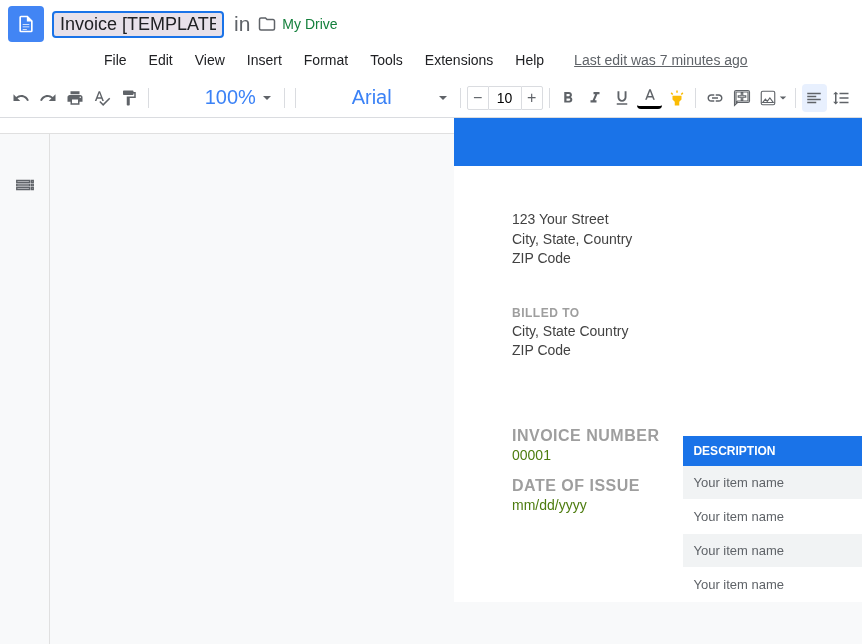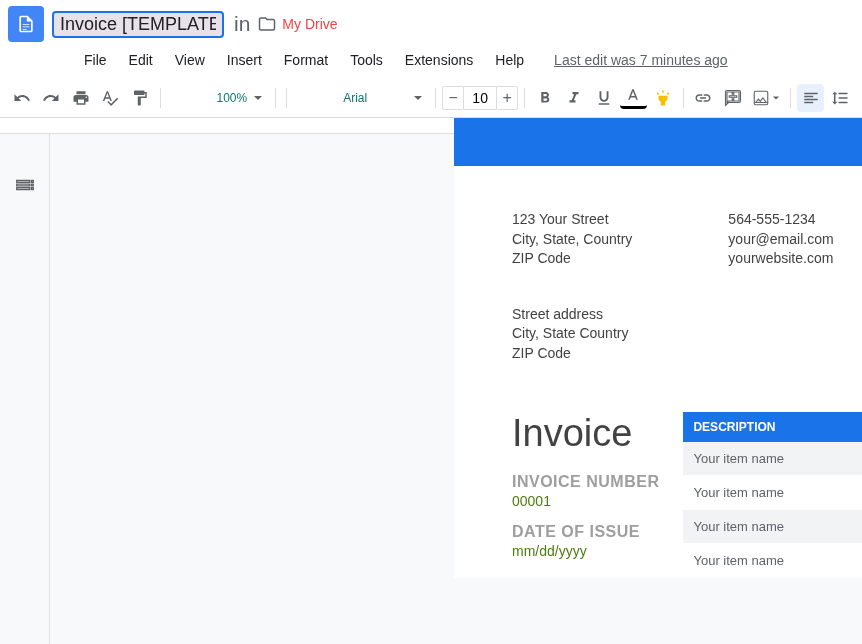--- a/index.html
+++ b/index.html
@@ -6,33 +6,33 @@
 body { font-family: Arial, sans-serif; background: #fff; overflow: hidden; }
 
 
 .header-row { display: flex; align-items: center; padding: 6px 8px 2px 8px; gap: 8px; }
 .docs-logo { width: 36px; height: 36px; background: #4285f4; border-radius: 4px; display: flex; align-items: center; justify-content: center; }
 .docs-logo svg { width: 20px; height: 26px; fill: #fff; }
 .title-input { font-size: 18px; color: #202124; background: #e8e1ea; border: 2px solid #1a73e8; border-radius: 4px; padding: 1px 6px; outline: none; width: 172px; }
 .in-text { color: #5f6368; font-size: 21px; margin-left: 2px; }
 .folder-area { display: flex; align-items: center; gap: 6px; color: #5f6368; }
 .folder-area svg { width: 18px; height: 18px; fill: #5f6368; }
-.folder-label { font-size: 14px; color: #ef4444; }
-
-
-.menu-bar { display: flex; align-items: center; padding: 4px 8px 6px 76px; gap: 6px; font-size: 14px; color: #202124; }
+.folder-label { font-size: 14px; color: #15803d; }
+
+
+.menu-bar { display: flex; align-items: center; padding: 4px 8px 6px 96px; gap: 6px; font-size: 14px; color: #202124; }
 .menu-item { padding: 4px 8px; cursor: pointer; border-radius: 4px; }
 .last-edit { color: #5f6368; text-decoration: underline; margin-left: 16px; font-size: 14px; cursor: pointer; }
 
 
 .toolbar { display: flex; align-items: center; padding: 4px 8px; border-bottom: 1px solid #dadce0; gap: 2px; height: 40px; }
 .tb-btn { width: 28px; height: 28px; display: flex; align-items: center; justify-content: center; border-radius: 4px; cursor: pointer; color: #5f6368; }
 .tb-btn svg { width: 18px; height: 18px; fill: #5f6368; }
 .tb-sep { width: 1px; height: 20px; background: #dadce0; margin: 0 4px; }
-.zoom-sel, .style-sel, .font-sel { display: flex; align-items: center; gap: 6px; padding: 2px 6px; font-size: 12px; color: #0f766e; cursor: pointer; margin-left: 44px; }
+.zoom-sel, .style-sel, .font-sel { display: flex; align-items: center; gap: 6px; padding: 2px 6px; font-size: 20px; color: #3b82f6; cursor: pointer; margin-left: 44px; }
 .zoom-sel svg, .style-sel svg, .font-sel svg { width: 10px; height: 10px; fill: #5f6368; }
 .font-size-group { display: flex; align-items: center; }
 .fs-btn { width: 22px; height: 24px; border: 1px solid #dadce0; display: flex; align-items: center; justify-content: center; font-size: 16px; color: #5f6368; cursor: pointer; }
 .fs-minus { border-radius: 2px 0 0 2px; }
 .fs-plus { border-radius: 0 2px 2px 0; }
 .fs-input { width: 32px; height: 24px; border: 1px solid #dadce0; border-left: none; border-right: none; text-align: center; font-size: 14px; outline: none; }
 .text-color { border-bottom: 3px solid #000; height: 22px; }
 .align-active { background: #e8f0fe; }
 
 
@@ -49,21 +49,21 @@
 .page-wrap { position: absolute; left: 454px; top: 118px; width: 408px; background: #fff; }
 .blue-band { height: 48px; background: #1a73e8; }
 .doc-content { padding: 44px 0 0 58px; }
 .company-name { font-size: 24px; color: #424242; margin-bottom: 18px; }
 .address-row { display: flex; gap: 96px; font-size: 14px; color: #424242; line-height: 1.4; }
 .billed-section { margin-top: 36px; font-size: 14px; color: #424242; line-height: 1.4; }
 .label-grey { color: #9e9e9e; font-weight: bold; font-size: 12px; letter-spacing: 0.5px; }
 .invoice-row { display: flex; margin-top: 48px; gap: 24px; }
 .invoice-title { font-size: 38px; color: #424242; }
 .desc-col { flex: 1; }
-.desc-header { background: #1a73e8; color: #fff; font-size: 12px; font-weight: bold; padding: 8px 10px; }
+.desc-header { background: #1a73e8; color: #fff; font-size: 12px; font-weight: bold; padding: 8px 10px; margin-top: 27px; }
 .item-row { background: #f1f3f4; padding: 9px 10px; font-size: 13px; color: #5f6368; border-bottom: 1px solid #fff; }
 .item-row:nth-child(odd) { background: #fff; }
 .invoice-meta { margin-top: 18px; font-size: 14px; }
 .meta-label { color: #9e9e9e; font-weight: bold; font-size: 16px; letter-spacing: 0.5px; }
 .meta-val { color: #4d7c0f; margin-top: 2px; margin-bottom: 14px; }
 </style>
 </head>
 <body>
 
 <div class="header-row">
@@ -228,34 +228,28 @@
 
 <div class="page-wrap">
   <div class="blue-band"></div>
   <div class="doc-content">
     <div class="address-row">
       <div>
         <div>123 Your Street</div>
         <div>City, State, Country</div>
         <div>ZIP Code</div>
       </div>
-      <div>
-        <div>564-555-1234</div>
-        <div>your@email.com</div>
-        <div>yourwebsite.com</div>
-      </div>
     </div>
     <div class="billed-section">
-      <div>Street address</div>
+      <div class="label-grey">BILLED TO</div>
       <div>City, State Country</div>
       <div>ZIP Code</div>
     </div>
     <div class="invoice-row">
       <div>
-        <div class="invoice-title">Invoice</div>
         <div class="invoice-meta">
           <div class="meta-label">INVOICE NUMBER</div>
           <div class="meta-val">00001</div>
           <div class="meta-label">DATE OF ISSUE</div>
           <div class="meta-val">mm/dd/yyyy</div>
         </div>
       </div>
       <div class="desc-col">
         <div class="desc-header">DESCRIPTION</div>
         <div class="item-row">Your item name</div>

